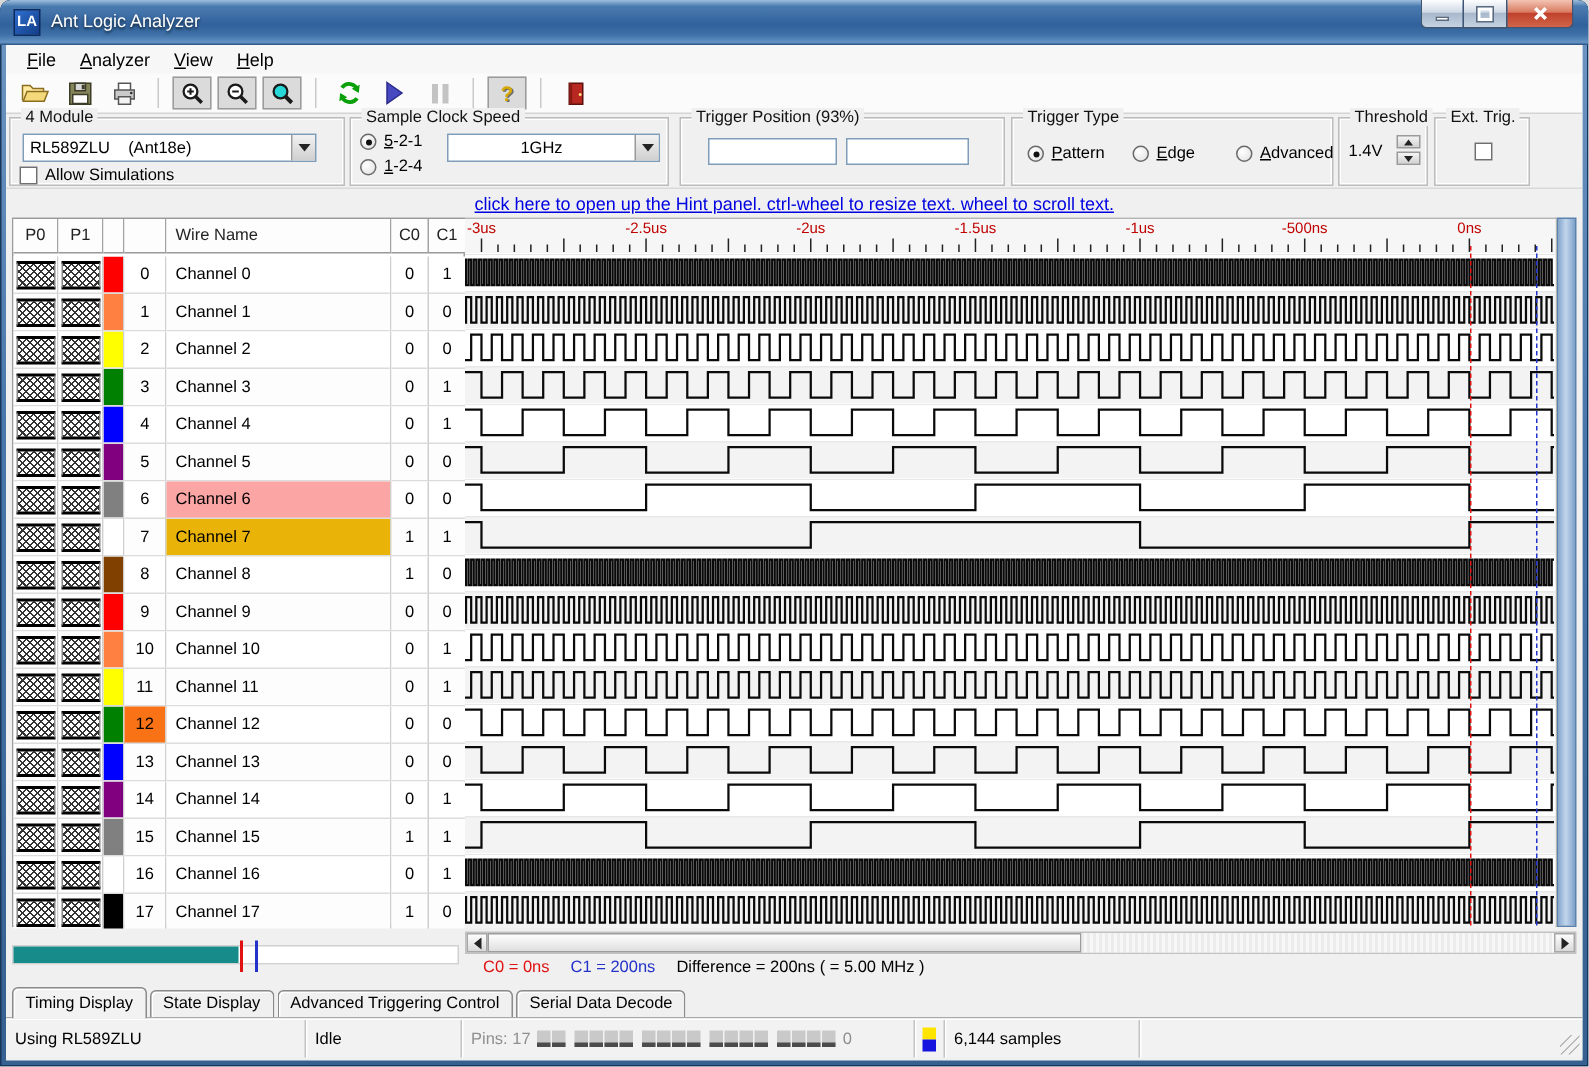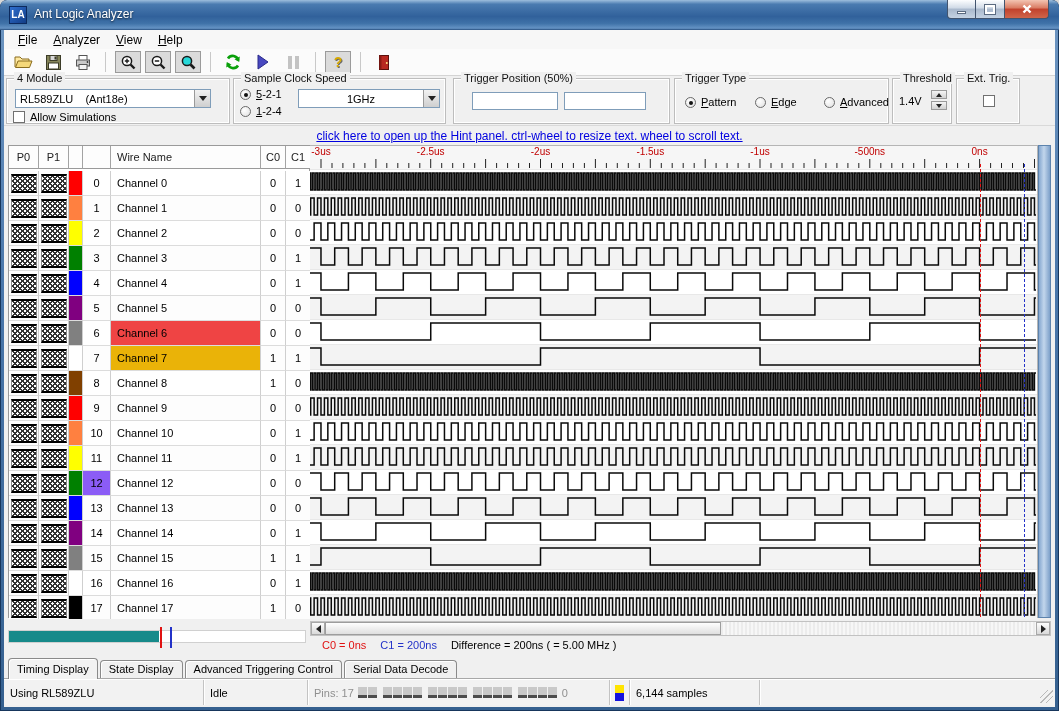--- a/index.html
+++ b/index.html
@@ -253,21 +253,21 @@
           </div>
         <div class="combo centered" style="left:64px;top:10px;width:142px;">
           <span class="cval">1GHz</span>
           <span class="carrow">
               <span class="tri-down"></span>
             </span>
         </div>
       </div>
 
       <div class="gbox" style="left:449px;width:217px;">
-        <span class="glabel">Trigger Position (50%)</span>
+        <span class="glabel">Trigger Position (93%)</span>
         <input class="txtinput" style="left: 18px; top: 13px; width: 86px;" value="">
         <input class="txtinput" style="left: 110px; top: 13px; width: 82px;" value="">
       </div>
 
       <div class="gbox" style="left:670px;width:215px;padding-left:36px;">
         <span class="glabel">Trigger Type</span>
         <div id="trigRadios">
             <div class="ctl-row" style="left: 10px; top: 17px;">
               <span class="rb sel"></span>
               <span><u>P</u>attern</span>
@@ -398,21 +398,21 @@
           <div class="cell" style="background: rgb(255, 255, 255);">
             <span class="hatch"></span>
           </div>
           <div class="cell" style="background: rgb(255, 255, 255);">
             <span class="hatch"></span>
           </div>
           <div class="cell">
             <span class="swatch" style="background:#808080;"></span>
           </div>
           <div class="cell" style="background: rgb(255, 255, 255);">6</div>
-          <div class="cell namec" style="background: #ef4444;">Channel 6</div>
+          <div class="cell namec" style="background: #fca5a5;">Channel 6</div>
           <div class="cell" style="background: rgb(255, 255, 255);">0</div>
           <div class="cell" style="background: rgb(255, 255, 255);">0</div>
           <div class="cell" style="background: rgb(253, 253, 253);">
             <span class="hatch"></span>
           </div>
           <div class="cell" style="background: rgb(253, 253, 253);">
             <span class="hatch"></span>
           </div>
           <div class="cell">
             <span class="swatch" style="background:#ffffff;"></span>
@@ -475,21 +475,21 @@
           <div class="cell" style="background: rgb(253, 253, 253);">1</div>
           <div class="cell" style="background: rgb(255, 255, 255);">
             <span class="hatch"></span>
           </div>
           <div class="cell" style="background: rgb(255, 255, 255);">
             <span class="hatch"></span>
           </div>
           <div class="cell">
             <span class="swatch" style="background:#008000;"></span>
           </div>
-          <div class="cell" style="background: #8b5cf6;">12</div>
+          <div class="cell" style="background: #f97316;">12</div>
           <div class="cell namec" style="background: rgb(255, 255, 255);">Channel 12</div>
           <div class="cell" style="background: rgb(255, 255, 255);">0</div>
           <div class="cell" style="background: rgb(255, 255, 255);">0</div>
           <div class="cell" style="background: rgb(253, 253, 253);">
             <span class="hatch"></span>
           </div>
           <div class="cell" style="background: rgb(253, 253, 253);">
             <span class="hatch"></span>
           </div>
           <div class="cell">

